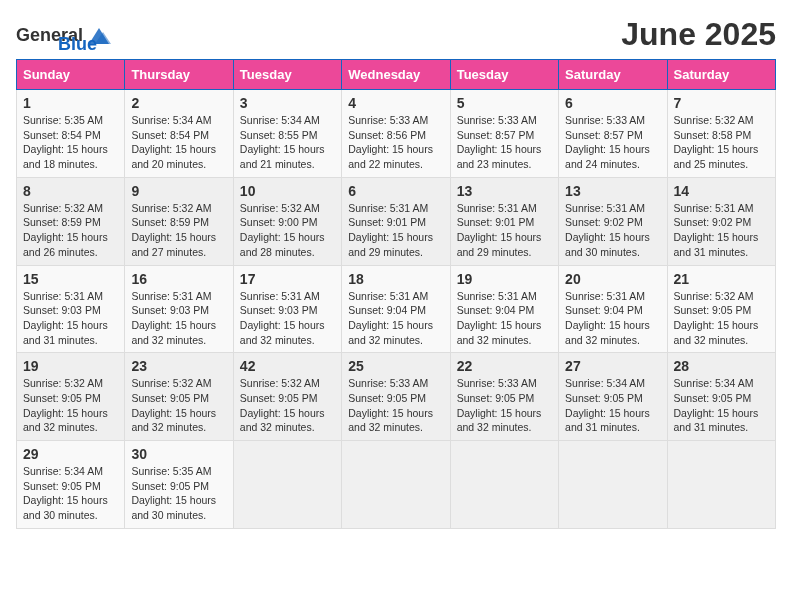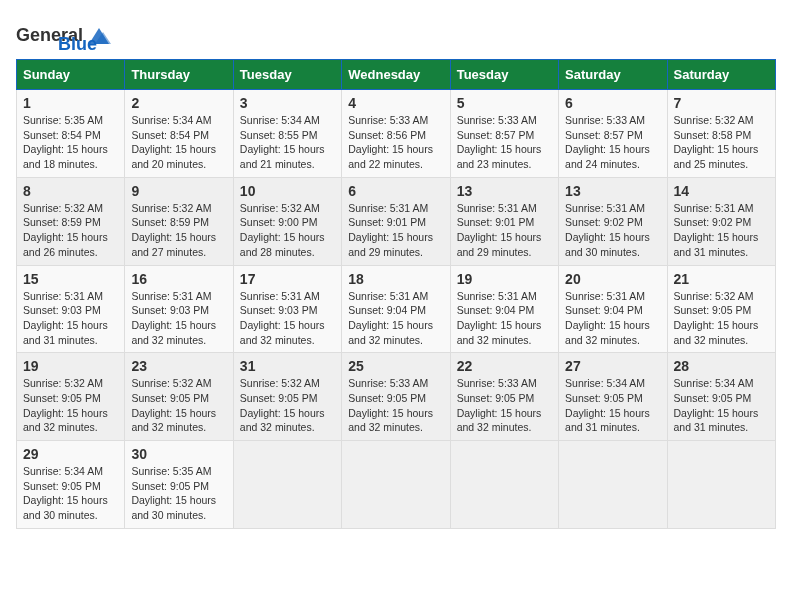--- a/index.html
+++ b/index.html
@@ -37,21 +37,21 @@
       font-size: 14px;
       color: #555;
       margin-top: 2px;
     }
     table {
       width: 100%;
       border-collapse: collapse;
       border: 1px solid #ccc;
     }
     thead tr th {
-      background-color: #15803d;
+      background-color: #ec4899;
       color: #fff;
       font-size: 13px;
       font-weight: bold;
       padding: 7px 6px;
       text-align: left;
       border: 1px solid #1565c0;
     }
     tbody tr td {
       vertical-align: top;
       padding: 5px 6px;
@@ -89,20 +89,21 @@
   <div class="logo-area">
     <span style="font-size:18px;font-weight:bold;color:#333;">General</span>
     <svg class="logo-icon" viewBox="0 0 28 24" xmlns="http://www.w3.org/2000/svg">
       <polygon points="4,20 14,4 24,20" fill="#1565c0" opacity="0.85"></polygon>
       <polygon points="10,20 18,8 26,20" fill="#1565c0" opacity="0.5"></polygon>
     </svg>
     <br>
     <span style="font-size:18px;font-weight:bold;color:#1565c0;margin-left:-55px;margin-top:18px;display:block;">Blue</span>
   </div>
   <div class="title-area">
+    <div class="calendar-title">June 2025</div>
   </div>
 </div>
 
 <table>
   <thead>
     <tr>
     <th>Sunday</th>
         <th>Thursday</th>
         <th>Tuesday</th>
         <th>Wednesday</th>
@@ -205,21 +206,21 @@
       <tr>
         <td>
           <span class="day-num">19</span>
           <div class="day-info">Sunrise: 5:32 AM<br>Sunset: 9:05 PM<br>Daylight: 15 hours and 32 minutes.</div>
         </td>
         <td>
           <span class="day-num">23</span>
           <div class="day-info">Sunrise: 5:32 AM<br>Sunset: 9:05 PM<br>Daylight: 15 hours and 32 minutes.</div>
         </td>
         <td>
-          <span class="day-num">31</span>
+          <span class="day-num">42</span>
           <div class="day-info">Sunrise: 5:32 AM<br>Sunset: 9:05 PM<br>Daylight: 15 hours and 32 minutes.</div>
         </td>
         <td>
           <span class="day-num">25</span>
           <div class="day-info">Sunrise: 5:33 AM<br>Sunset: 9:05 PM<br>Daylight: 15 hours and 32 minutes.</div>
         </td>
         <td>
           <span class="day-num">22</span>
           <div class="day-info">Sunrise: 5:33 AM<br>Sunset: 9:05 PM<br>Daylight: 15 hours and 32 minutes.</div>
         </td>

